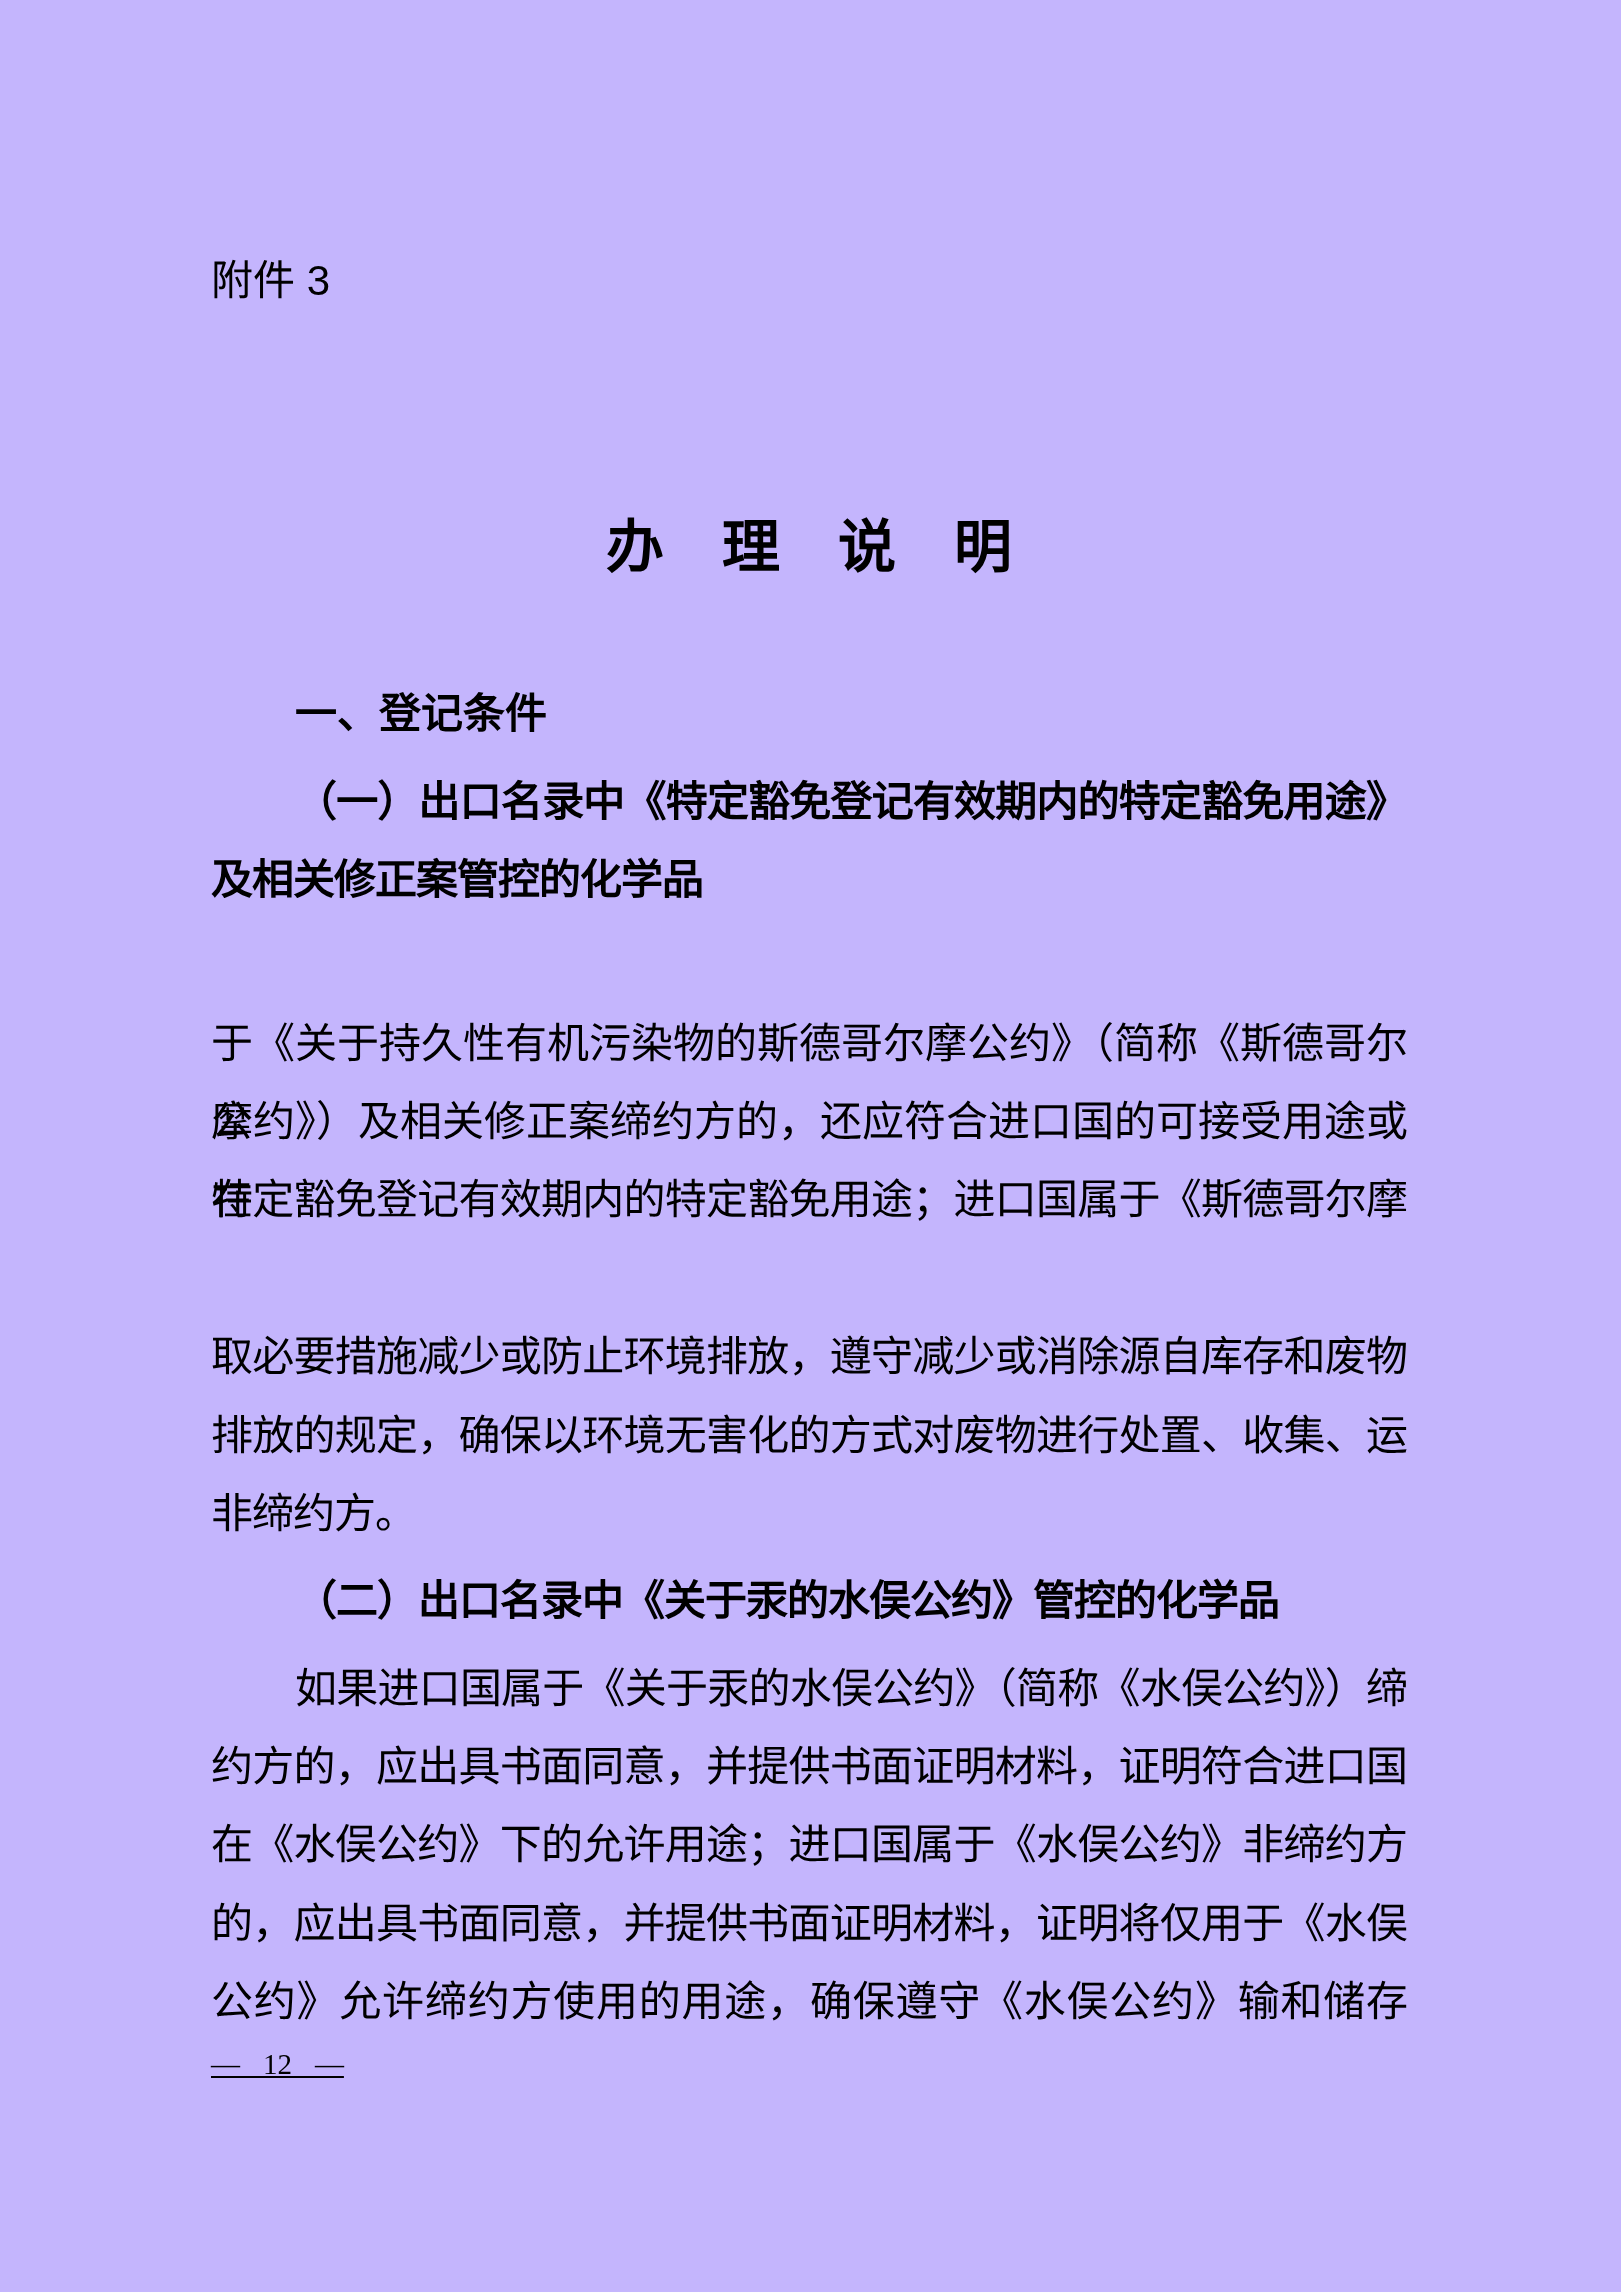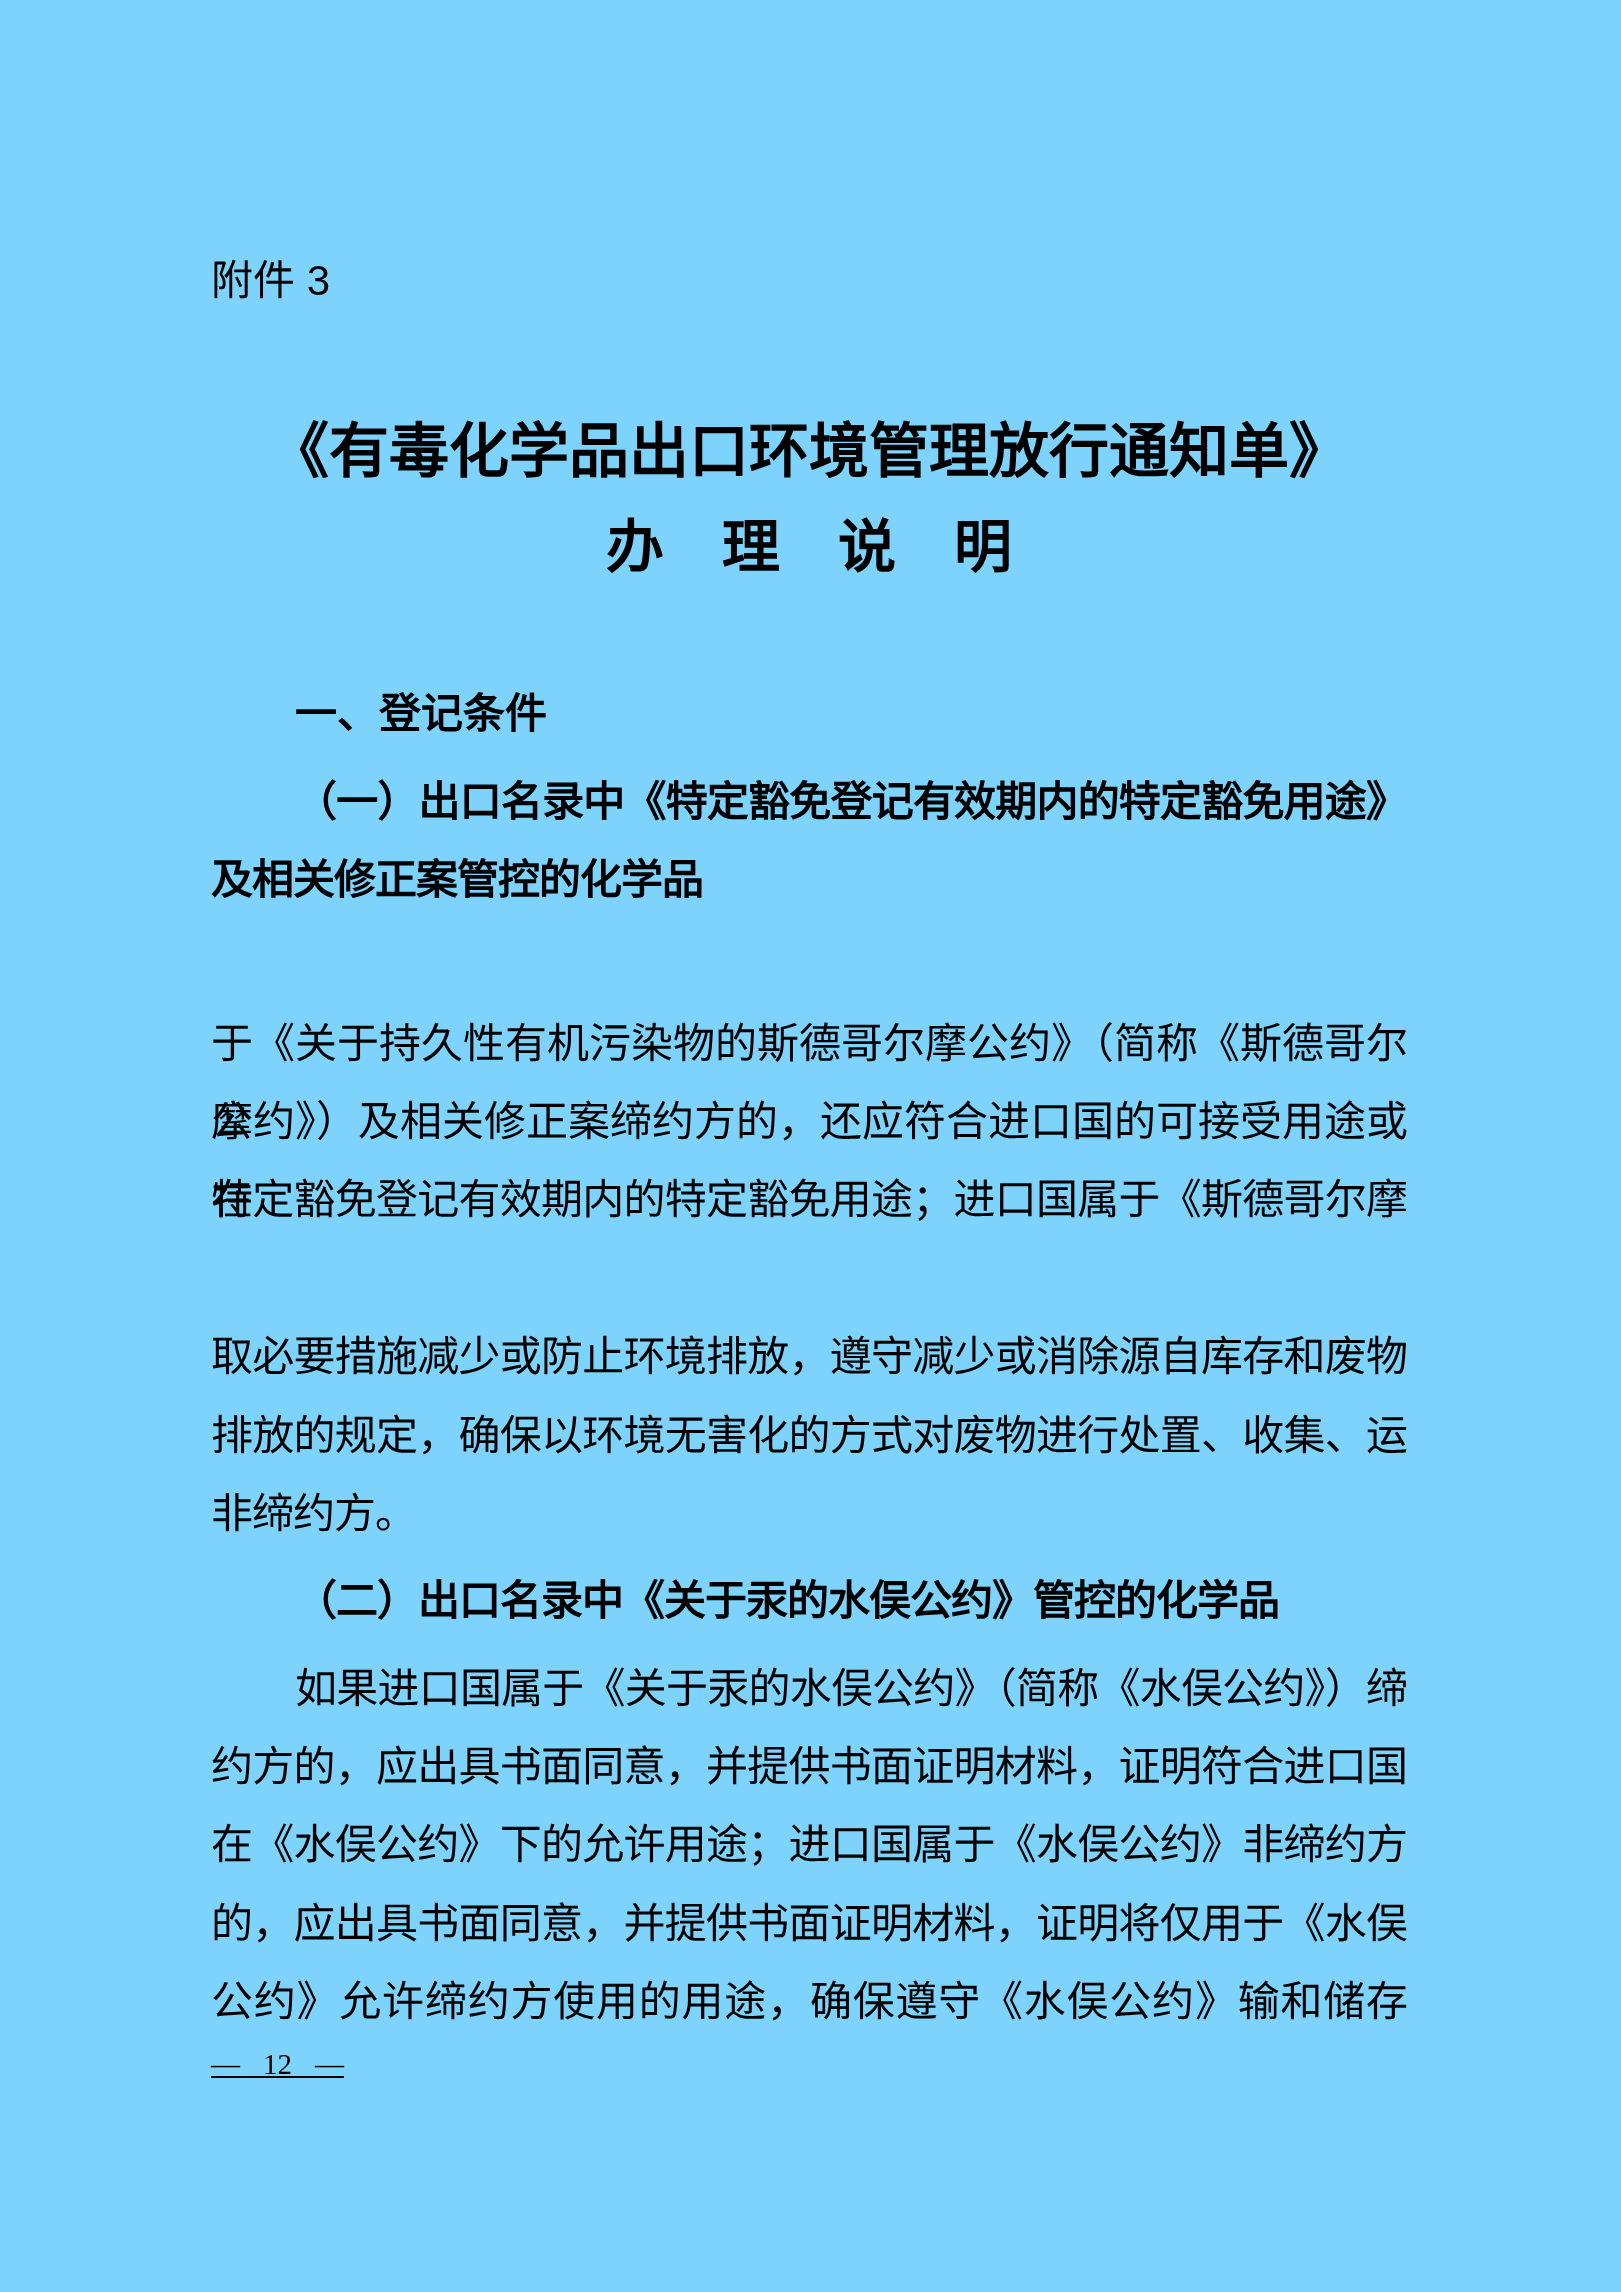--- a/index.html
+++ b/index.html
@@ -4,21 +4,21 @@
 <style>
   html, body {
     margin: 0;
     padding: 0;
     background: #ffffff;
   }
   .page {
     position: relative;
     width: 1621px;
     height: 2293px;
-    background: #7dd3fc;
+    background: #c4b5fd;
     overflow: hidden;
     color: #000000;
     font-family: "Liberation Serif", serif;
   }
   .line {
     position: absolute;
     left: 211px;
     width: 1196px;
     font-size: 42px;
     letter-spacing: -1px;
@@ -87,21 +87,20 @@
     text-decoration: underline;
   }
 </style>
 </head>
 <body>
 
 <div class="page">
 
   <div class="attachment">附件 3</div>
 
-  <div class="title">《有毒化学品出口环境管理放行通知单》</div>
 
   <div class="subtitle">办　理　说　明</div>
 
   <div class="sec-heading">一、登记条件</div>
 
   <div class="line sub-heading justify indent" style="top:763px">（一）出口名录中《特定豁免登记有效期内的特定豁免用途》</div>
   <div class="line sub-heading" style="top:841px">及相关修正案管控的化学品</div>
 
   <div class="line justify" style="top:1005px">于《关于持久性有机污染物的斯德哥尔摩公约》（简称《斯德哥尔摩</div>
   <div class="line justify" style="top:1083px">公约》）及相关修正案缔约方的，还应符合进口国的可接受用途或在</div>

